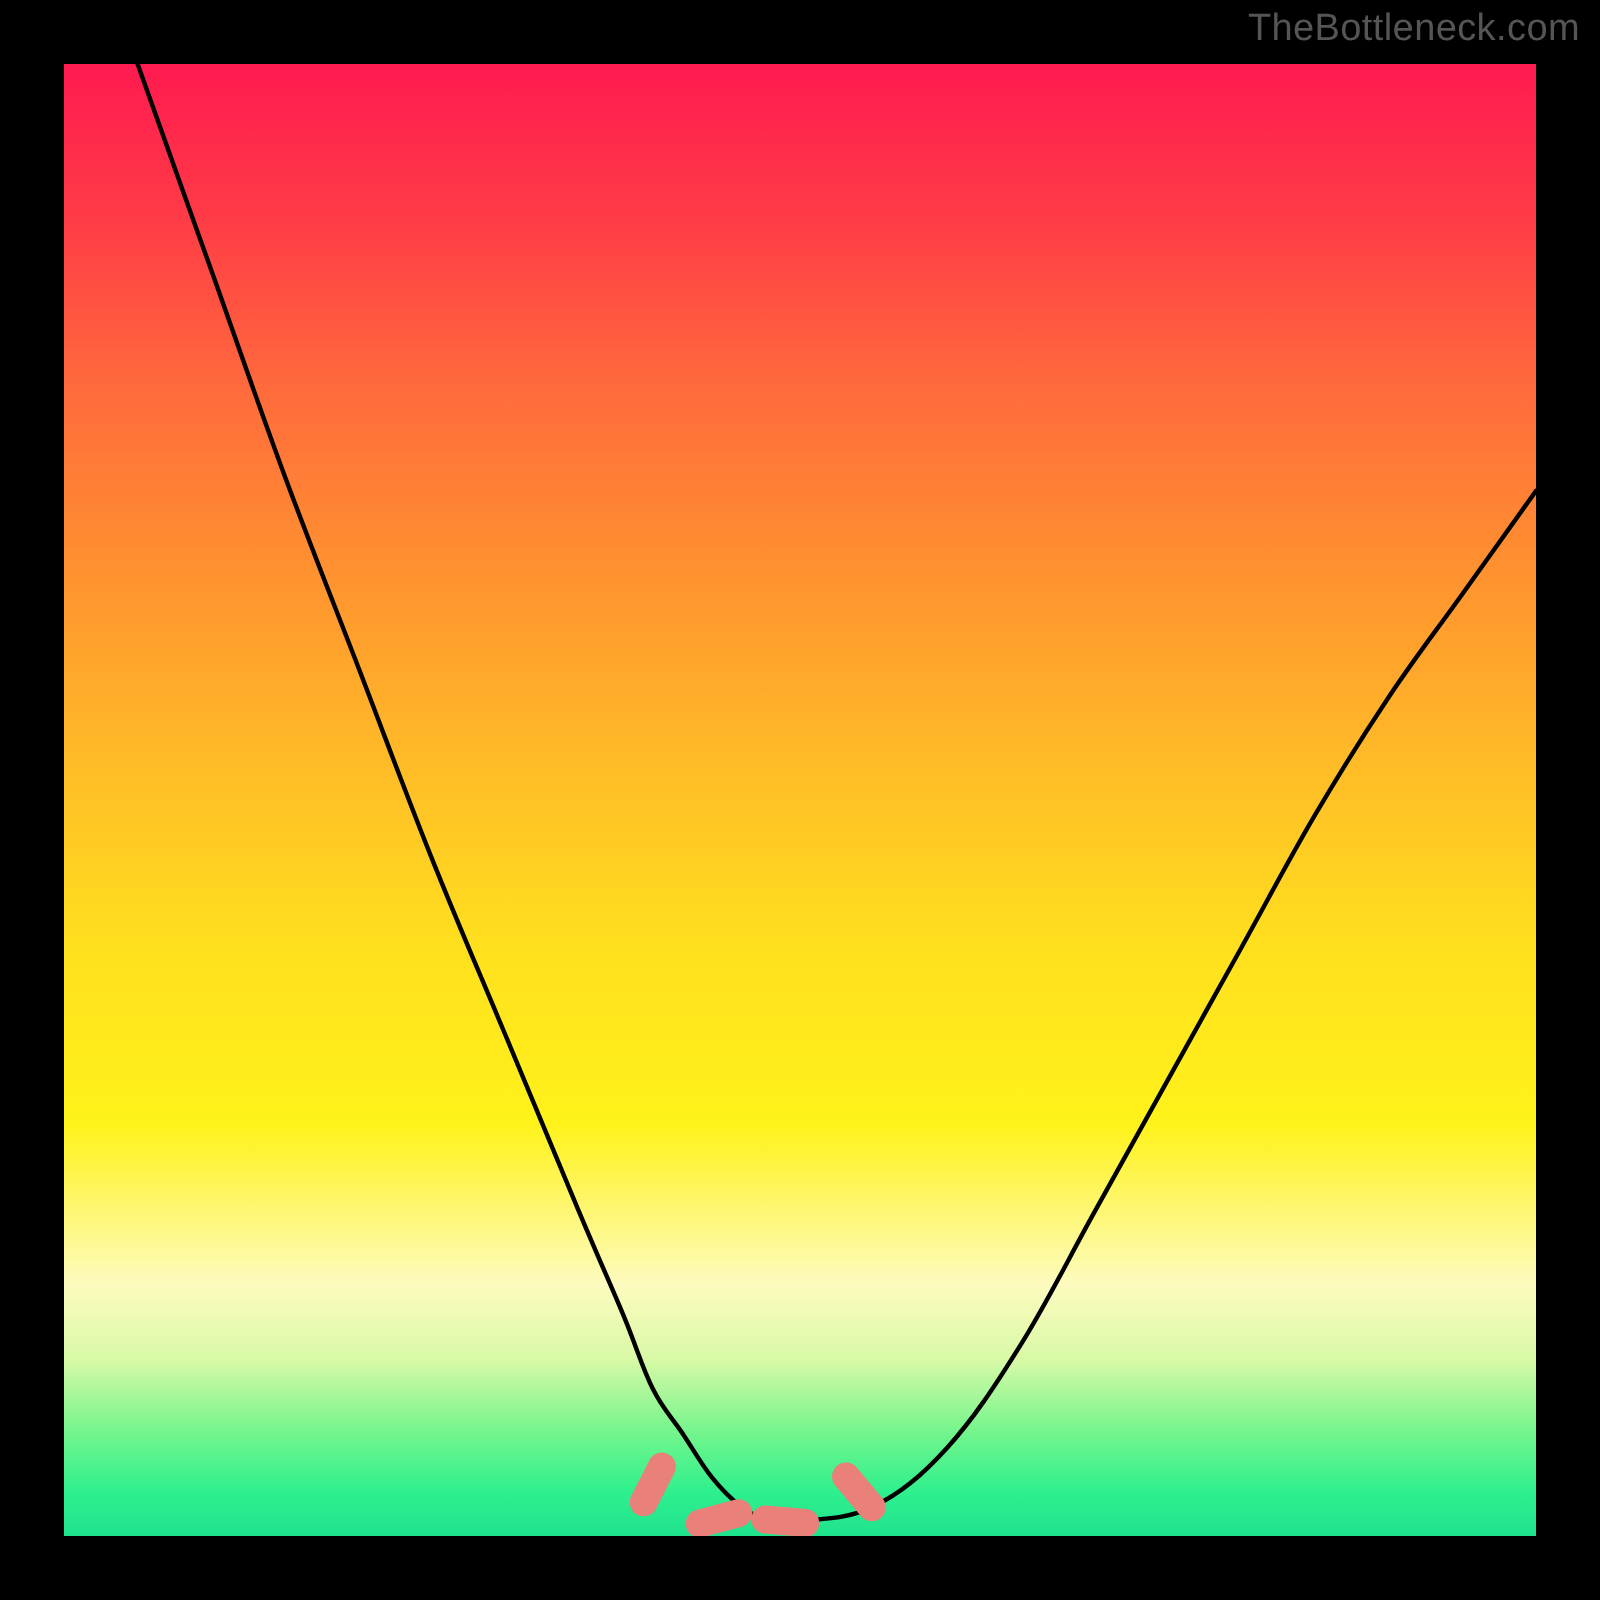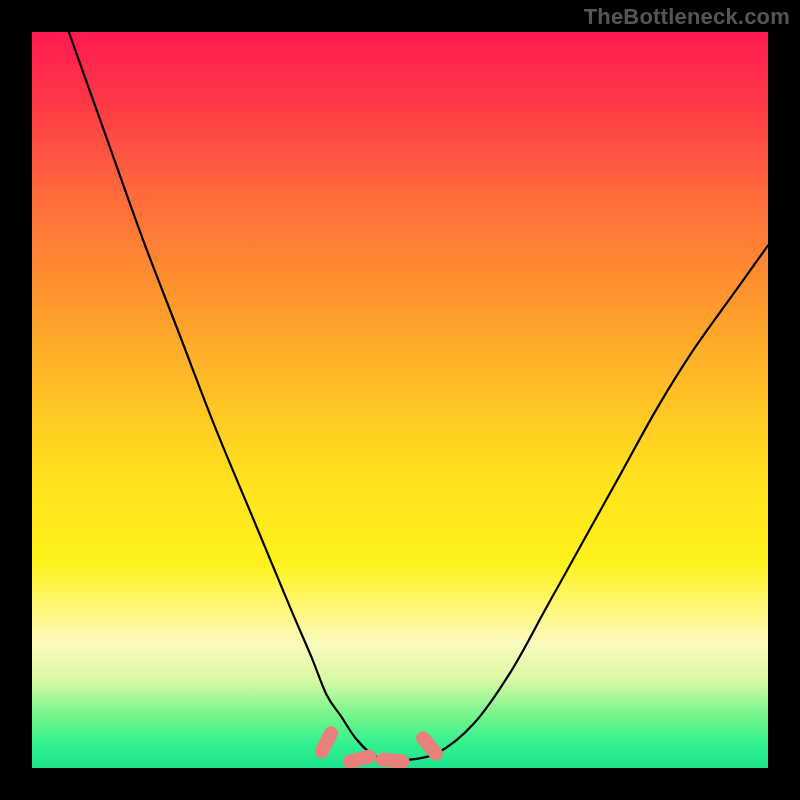--- a/index.html
+++ b/index.html
@@ -47,22 +47,22 @@
     top: 0;
     width: 736px;
     height: 736px;
     display: block;
   }
   .watermark {
     position: absolute;
     top: 4px;
     right: 10px;
     color: #555;
-    font-size: 22px;
-    font-weight: 700;
+    font-size: 19px;
+    font-weight: 400;
     letter-spacing: 0.2px;
     user-select: none;
   }
 </style>
 </head>
 <body>
 
 <div class="frame">
 
   <div class="watermark">TheBottleneck.com</div>

